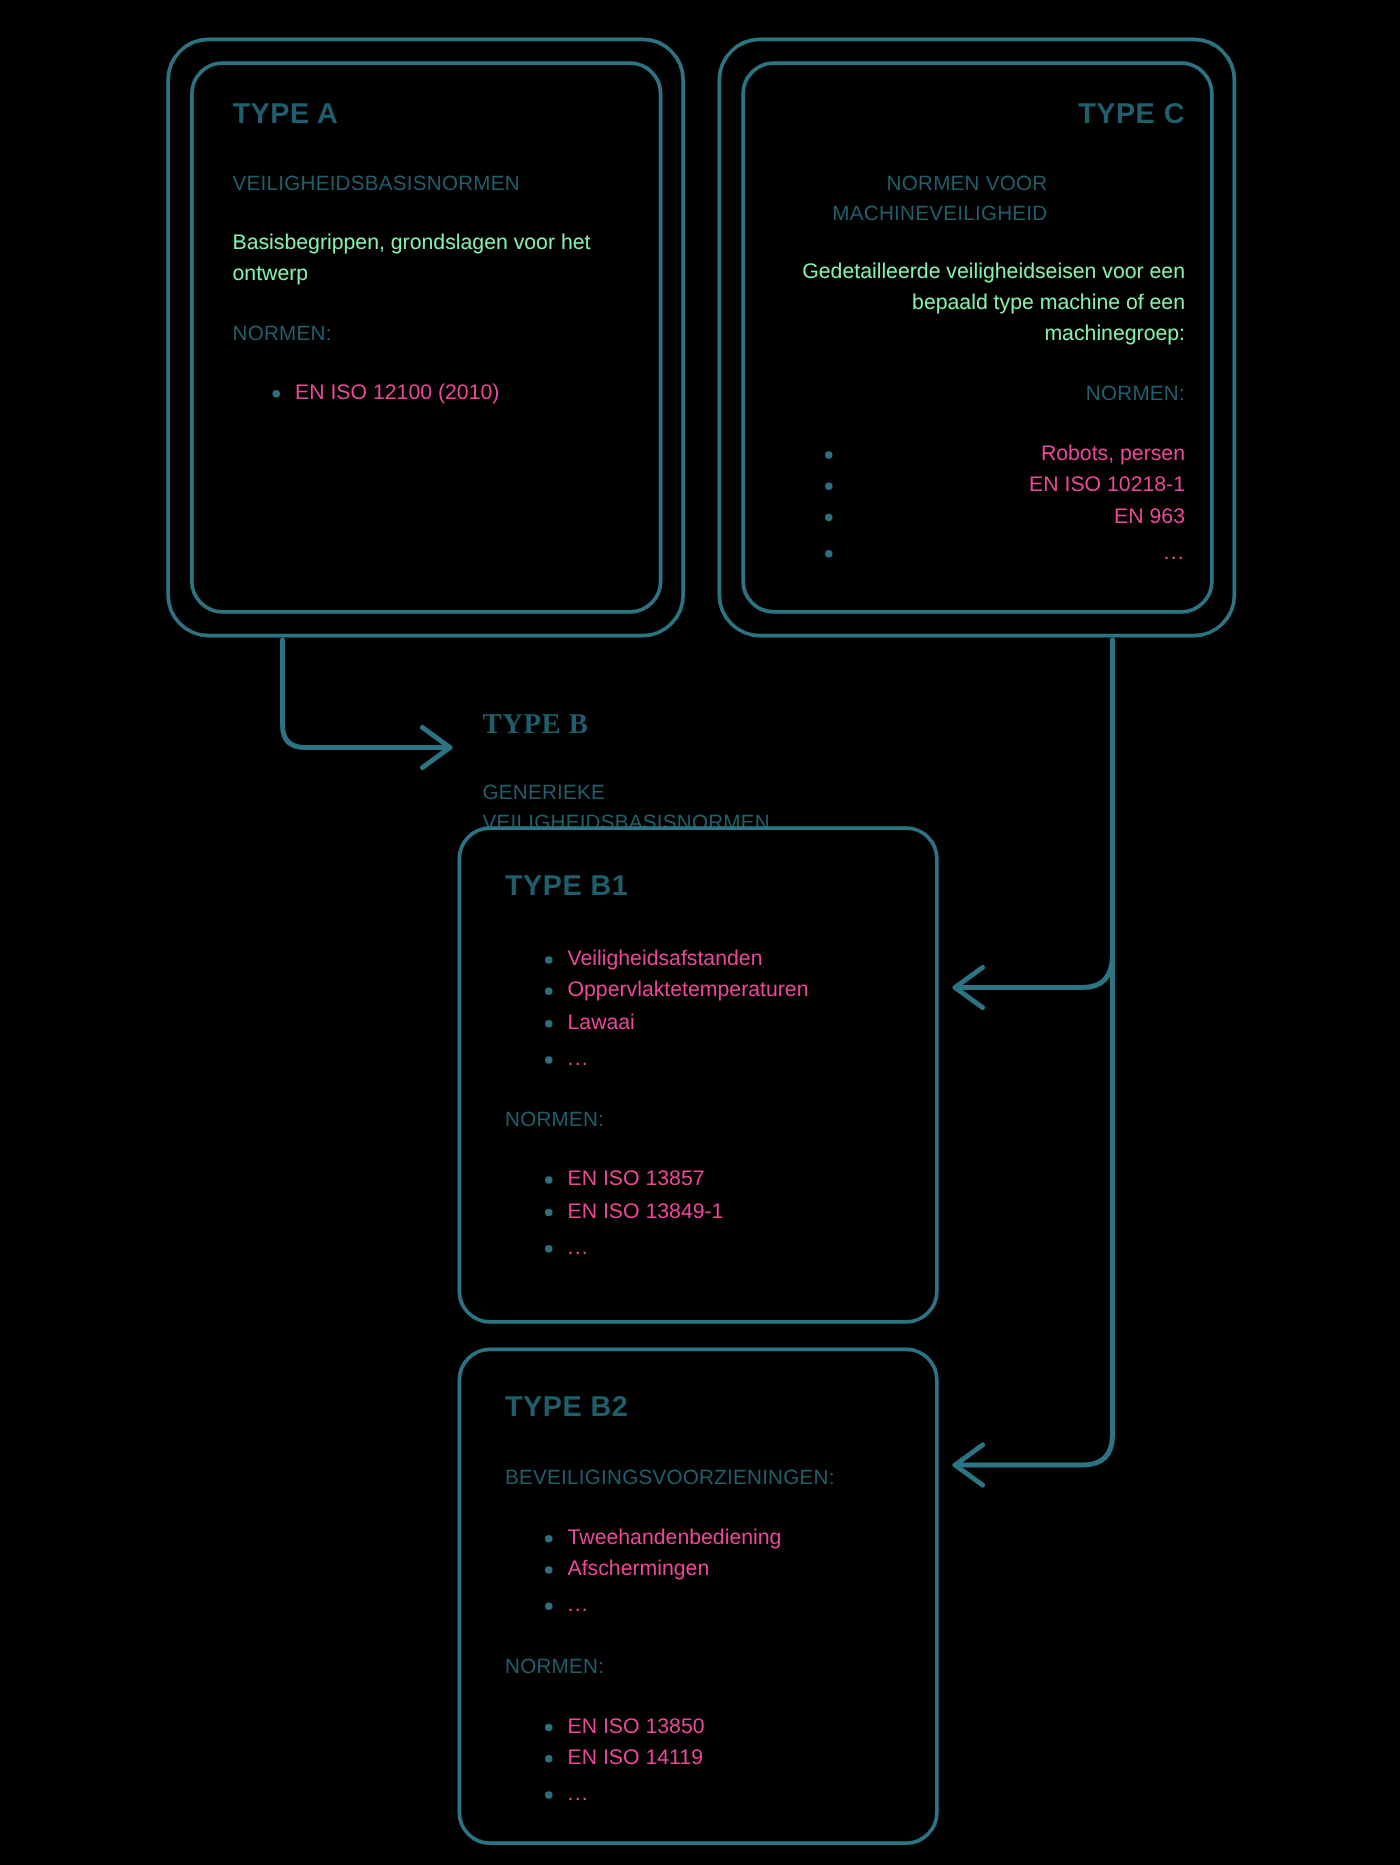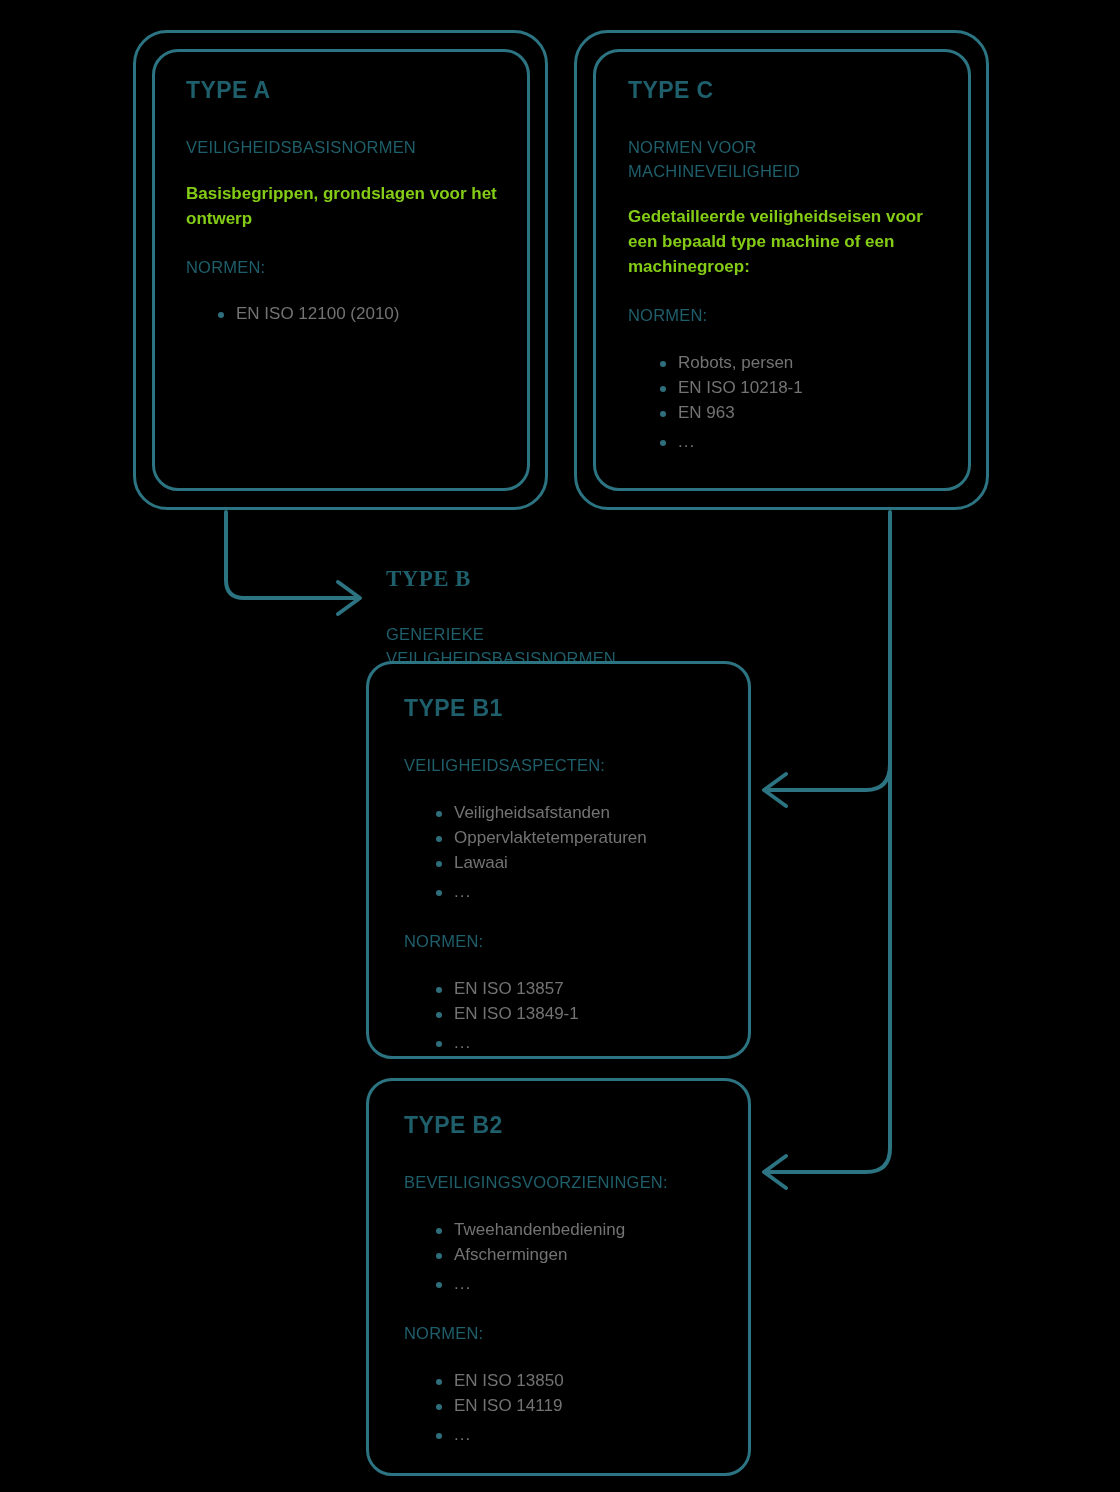--- a/index.html
+++ b/index.html
@@ -58,33 +58,33 @@
   }
   .sub-head {
     color: #1F5F6B;
     font-size: 16.5px;
     font-weight: normal;
     letter-spacing: 0.2px;
     margin: 0 0 22px 0;
     line-height: 1.42;
   }
   .para {
-    color: #84cc16;
+    color: #86efac;
     font-size: 17px;
-    font-weight: bold;
+    font-weight: normal;
     margin: 0 0 24px 0;
     line-height: 1.47;
   }
   .list {
     list-style: none;
     margin: 0 0 26px 0;
     padding: 0 0 0 32px;
   }
   .list li {
-    color: #737373;
+    color: #ec4899;
     font-size: 17px;
     line-height: 1.48;
     position: relative;
     padding-left: 18px;
   }
   .list li::before {
     content: "";
     position: absolute;
     left: 0;
     top: 11px;
@@ -135,42 +135,41 @@
     <div class="sub-head">VEILIGHEIDSBASISNORMEN</div>
     <div class="para">Basisbegrippen, grondslagen voor het ontwerp</div>
     <div class="sub-head">NORMEN:</div>
     <ul class="list">
       <li>EN ISO 12100 (2010)</li>
     </ul>
   </div>
 
   <div class="box-outer" style="left:574px; top:30px; width:415px; height:480px;"></div>
   <div class="box" style="left:593px; top:49px; width:378px; height:442px;"></div>
-  <div class="content" style="left:628px; top:78px; width:320px;">
+  <div class="content" style="left:628px; top:78px; width:320px;text-align:right;">
     <div class="card-title">TYPE C</div>
     <div class="sub-head" style="width:210px;">NORMEN VOOR MACHINEVEILIGHEID</div>
     <div class="para">Gedetailleerde veiligheidseisen voor een bepaald type machine of een machinegroep:</div>
     <div class="sub-head">NORMEN:</div>
     <ul class="list">
       <li>Robots, persen</li>
       <li>EN ISO 10218-1</li>
       <li>EN 963</li>
       <li class="ellipsis">...</li>
     </ul>
   </div>
 
   <div id="type-b-label">
     <div class="card-title">TYPE B</div>
     <div class="sub-head" style="width:250px;">GENERIEKE VEILIGHEIDSBASISNORMEN</div>
   </div>
 
   <div class="box" style="left:366px; top:661px; width:385px; height:398px;"></div>
   <div class="content" style="left:404px; top:696px; width:330px;">
     <div class="card-title">TYPE B1</div>
-    <div class="sub-head">VEILIGHEIDSASPECTEN:</div>
     <ul class="list">
       <li>Veiligheidsafstanden</li>
       <li>Oppervlaktetemperaturen</li>
       <li>Lawaai</li>
       <li class="ellipsis">...</li>
     </ul>
     <div class="sub-head">NORMEN:</div>
     <ul class="list">
       <li>EN ISO 13857</li>
       <li>EN ISO 13849-1</li>

